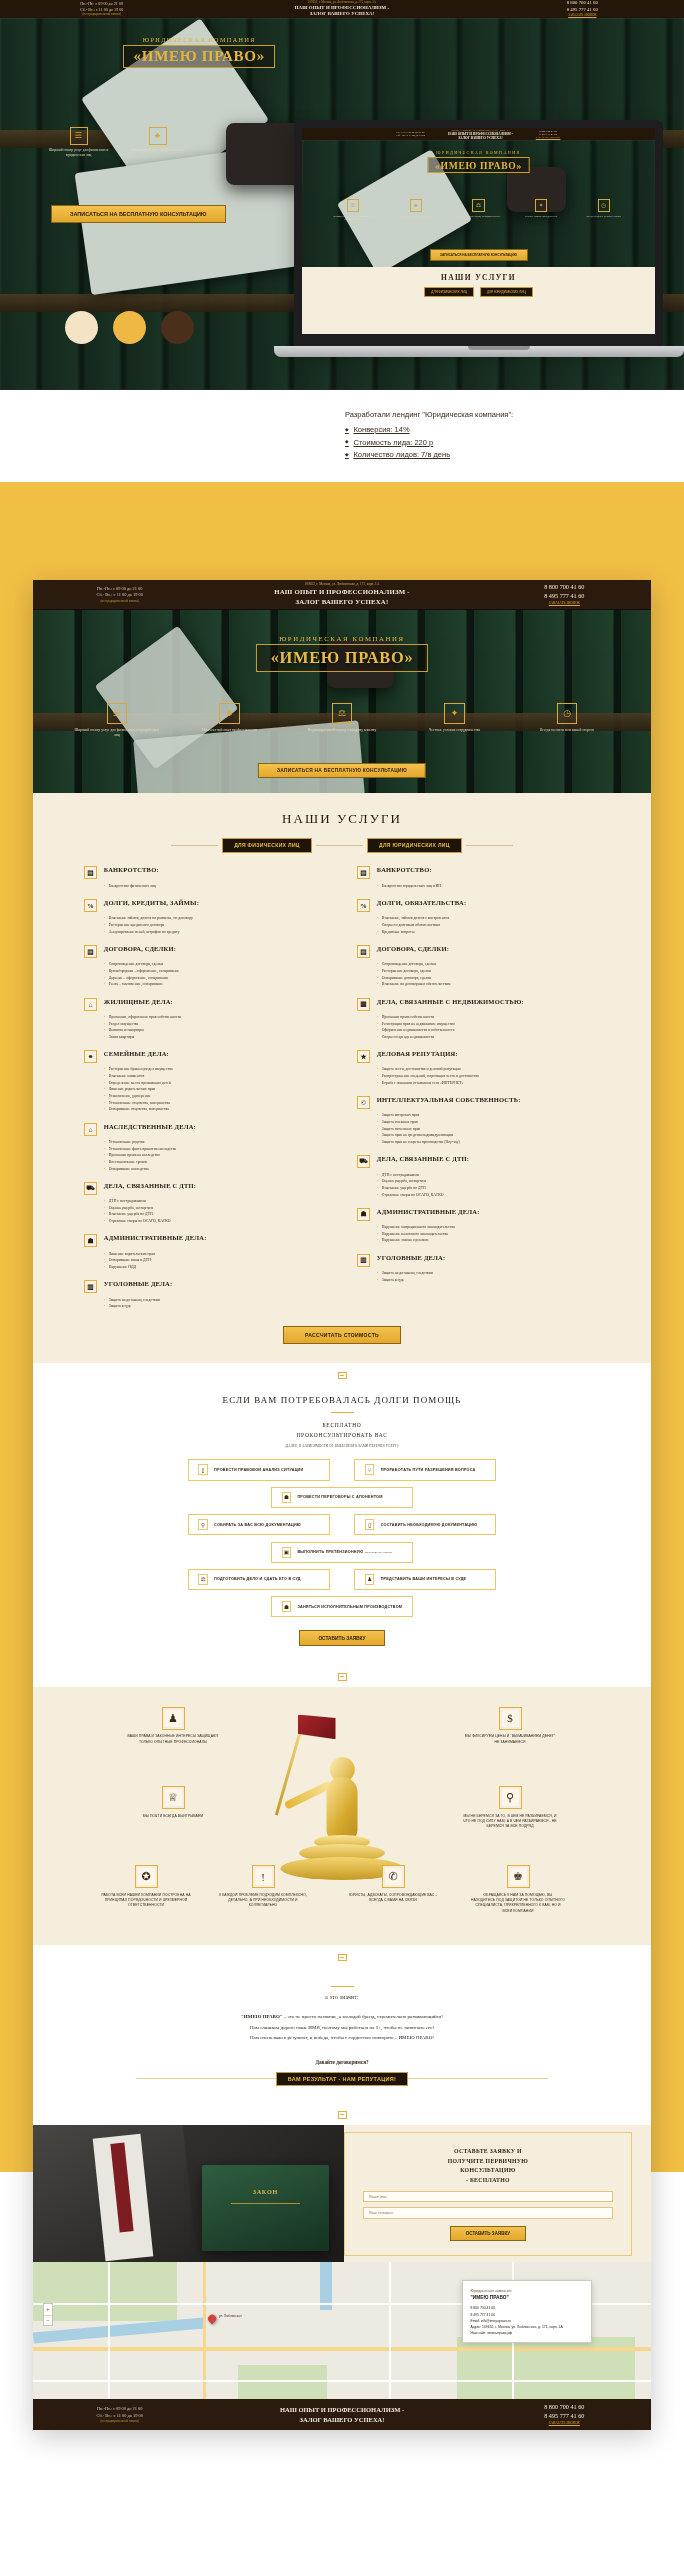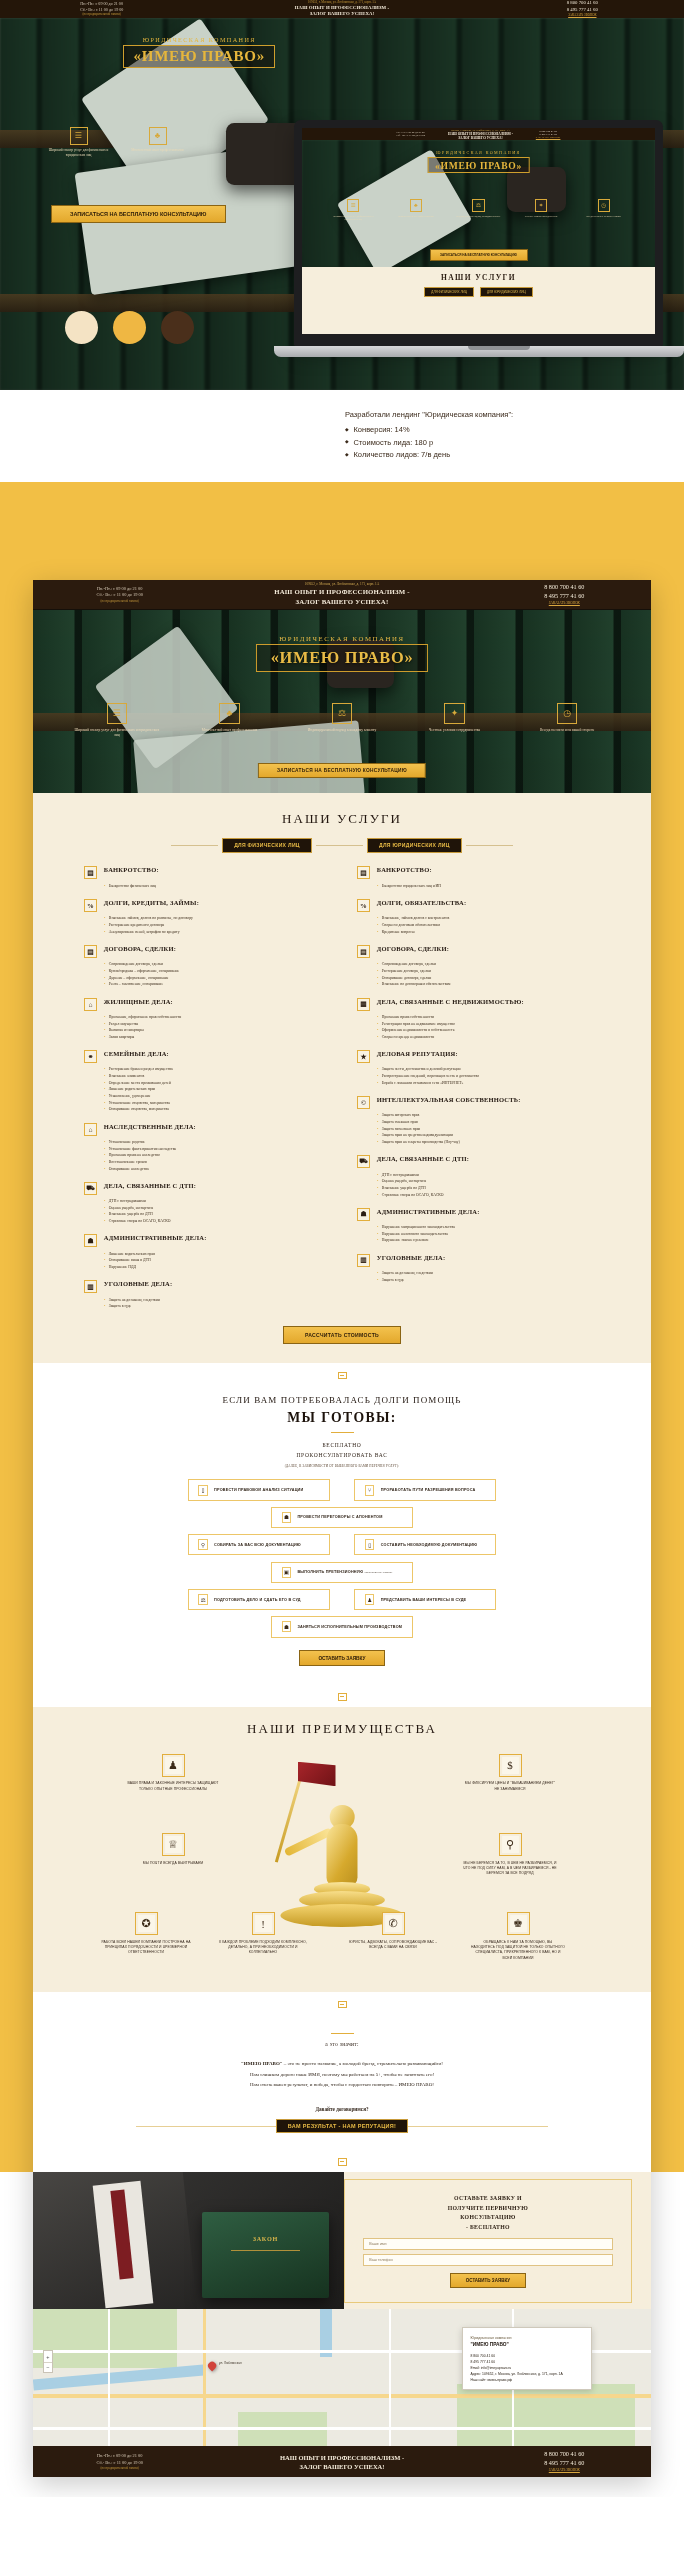--- a/index.html
+++ b/index.html
@@ -119,21 +119,21 @@
     border:0.7px solid #c79a3a; font-family:"Liberation Sans",sans-serif;
   }
 
   
   #swatches{ position:absolute; left:65px; top:311px; display:flex; gap:15px; }
   #swatches .sw{ width:33px;height:33px;border-radius:50%; }
 
   
   #metrics{ position:absolute; left:345px; top:410px; width:287px; color:#3b2a1b; }
   #metrics .lead{ font-size:7.5px; margin-bottom:4.8px; font-family:"Liberation Sans",sans-serif;}
-  #metrics ul{ list-style:none; }
+  #metrics ul{ list-style:none;text-decoration:underline; }
   #metrics li{ font-size:7.5px; line-height:1.7; font-family:"Liberation Sans",sans-serif;}
   #metrics li:before{ content:"◆"; color:#3b2a1b; font-size:4.8px; margin-right:4.8px; vertical-align:middle;}
 
   
   #yellow-band{
     position:absolute; left:0; top:482px; width:684px; height:2018px;
     background:#f2bf45;
   }
   #yellow-band:after{
     content:""; position:absolute; left:0; bottom:0; width:684px; height:328px;
@@ -526,21 +526,21 @@
 <div id="swatches">
   <div class="sw" style="background:#f4e3c4"></div>
   <div class="sw" style="background:#efb743"></div>
   <div class="sw" style="background:#4a2f1b"></div>
 </div>
 
 <div id="metrics">
   <div class="lead">Разработали лендинг "Юридическая компания":</div>
   <ul>
     <li>Конверсия: 14%</li>
-    <li>Стоимость лида: 180 р</li>
+    <li>Стоимость лида: 220 р</li>
     <li>Количество лидов: 7/в день</li>
   </ul>
 </div>
 
 <div id="yellow-band"></div>
 
 <div id="page">
 
   <div class="p-topbar">
     <div class="col">
@@ -823,21 +823,20 @@
 
     <div class="calc-wrap">
       <div class="btn-gold calc-btn">РАССЧИТАТЬ СТОИМОСТЬ</div>
     </div>
   </div>
 
   <div class="div-mark"><span></span></div>
 
   <div class="p-ready">
     <h3>ЕСЛИ ВАМ ПОТРЕБОВАЛАСЬ ДОЛГИ ПОМОЩЬ</h3>
-    <h2>МЫ ГОТОВЫ:</h2>
     <div class="bar"></div>
     <div class="free">БЕСПЛАТНО</div>
     <div class="free">ПРОКОНСУЛЬТИРОВАТЬ ВАС</div>
     <div class="hint">(ДАЛЕЕ, В ЗАВИСИМОСТИ ОТ ВЫБРАННОГО ВАМИ ПЕРЕЧНЯ УСЛУГ):</div>
     <div class="pill-grid" id="pill-grid">
         <div class="pill-row">
           <div class="pill">
             <div class="pic">▯</div>
             <div class="ptx">ПРОВЕСТИ ПРАВОВОЙ АНАЛИЗ СИТУАЦИИ</div>
           </div>
@@ -884,21 +883,20 @@
             <div class="ptx">ЗАНЯТЬСЯ ИСПОЛНИТЕЛЬНЫМ ПРОИЗВОДСТВОМ</div>
           </div>
         </div>
       </div>
     <div class="btn-gold leave-btn">ОСТАВИТЬ ЗАЯВКУ</div>
   </div>
 
   <div class="div-mark"><span></span></div>
 
   <div class="p-adv">
-    <div class="sec-title">НАШИ ПРЕИМУЩЕСТВА</div>
     <div class="adv-grid">
 
       <div class="trophy">
         <div class="tr-pole"></div>
         <div class="tr-flag"></div>
         <div class="tr-arm"></div>
         <div class="tr-head"></div>
         <div class="tr-body"></div>
         <div class="tr-base3"></div>
         <div class="tr-base2"></div>

